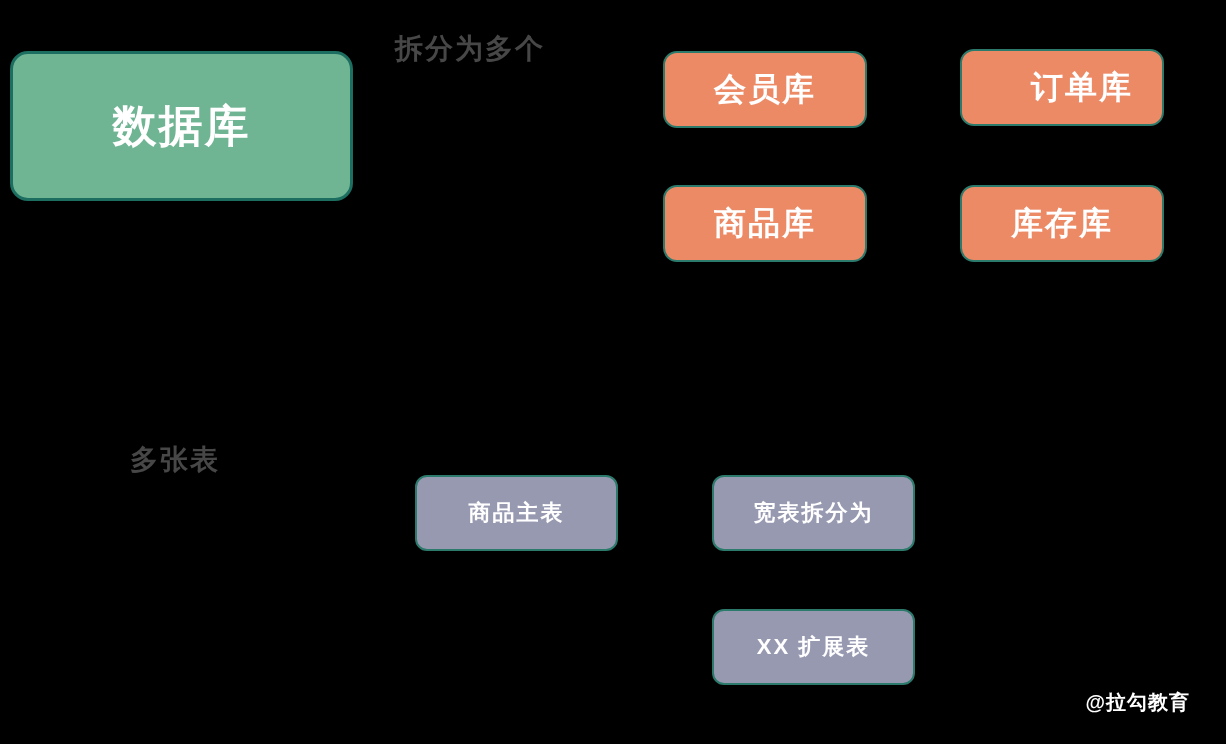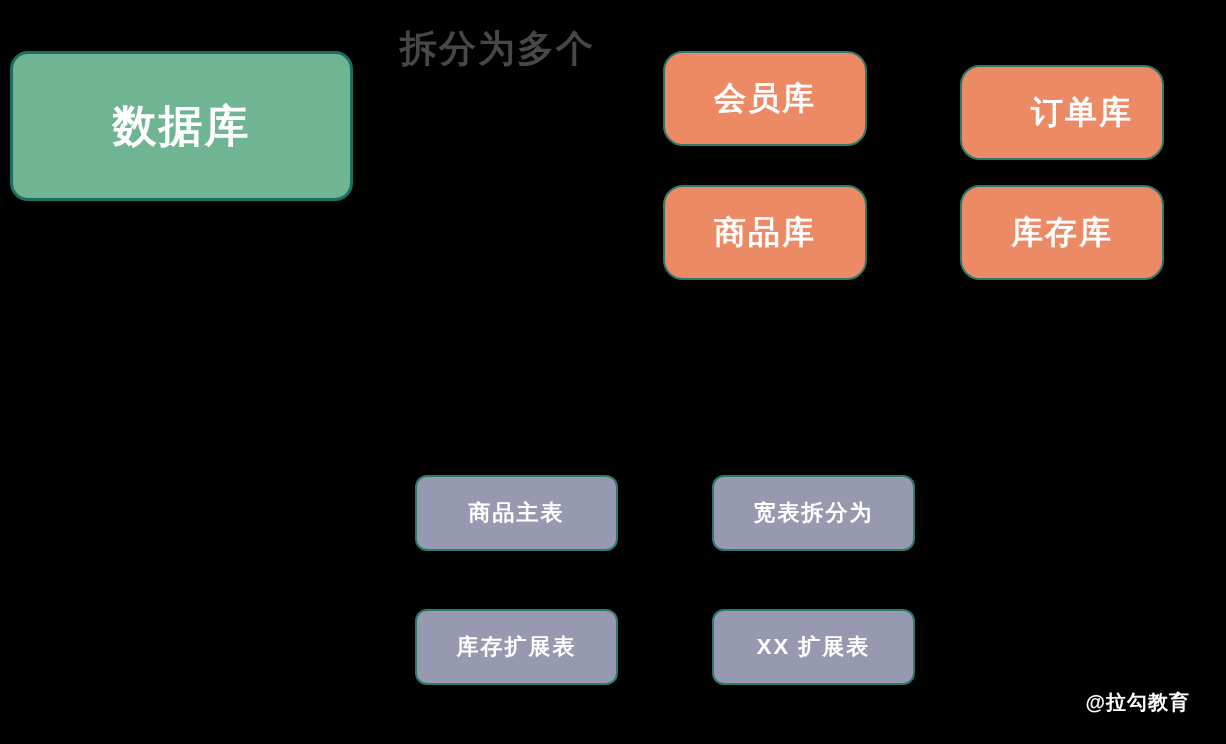--- a/index.html
+++ b/index.html
@@ -24,47 +24,47 @@
     text-align: center;
   }
   .db-source {
     left: 10px; top: 51px; width: 343px; height: 150px;
     background: #6FB493;
     border: 3px solid #1C6E60;
     border-radius: 18px;
     font-size: 44px;
   }
   .db-phys {
-    width: 204px; height: 95px;
+    width: 204px; height: 77px;
     background: #ED8A66;
     border: 2.5px solid #2B7A6B;
-    border-radius: 20px;
+    border-radius: 14px;
   }
   .db-phys.pos-0 { left: 663px; top: 51px; }
-  .db-phys.pos-1 { left: 960px; top: 65px; padding-left: 40px; }
+  .db-phys.pos-1 { left: 960px; top: 49px; padding-left: 40px; }
   .db-phys.pos-2 { left: 663px; top: 185px; }
   .db-phys.pos-3 { left: 960px; top: 185px; }
   .tbl {
     width: 203px; height: 76px;
     background: #9799B1;
     border: 2.5px solid #2B7A6B;
     border-radius: 12px;
     font-size: 22px;
   }
   .tbl.pos-0 { left: 415px; top: 475px; }
   .tbl.pos-1 { left: 712px; top: 475px; }
   .tbl.pos-2 { left: 415px; top: 609px; }
   .tbl.pos-3 { left: 712px; top: 609px; }
   .annotation {
     position: absolute;
     color: #474747;
-    font-size: 37px;
+    font-size: 28px;
     font-weight: bold;
     line-height: 37px;
-    text-align: right;
+    text-align: center;
     letter-spacing: 2px;
     font-family: Liberation Serif, serif;
   }
   .annotation-top { left: 345px; top: 30px; width: 250px; }
   .annotation-bottom { left: 55px; top: 441px; width: 240px; }
   .watermark {
     position: absolute;
     right: 36px; bottom: 28px;
     color: #ffffff;
     font-size: 20px;
@@ -82,22 +82,22 @@
   <div class="annotation annotation-top">
     <div>拆分为多个</div>
   </div>
 
   <div class="box db-phys pos-0">会员库</div>
   <div class="box db-phys pos-1">订单库</div>
   <div class="box db-phys pos-2">商品库</div>
   <div class="box db-phys pos-3">库存库</div>
 
   <div class="annotation annotation-bottom">
+    <div>多张表</div>
   </div>
 
   <div class="box tbl pos-0">商品主表</div>
   <div class="box tbl pos-1">宽表拆分为</div>
-  <div class="box tbl pos-2">库存扩展表</div>
   <div class="box tbl pos-3">XX 扩展表</div>
 
   <div class="watermark">@拉勾教育</div>
 
 </div>
 
 </body></html>

